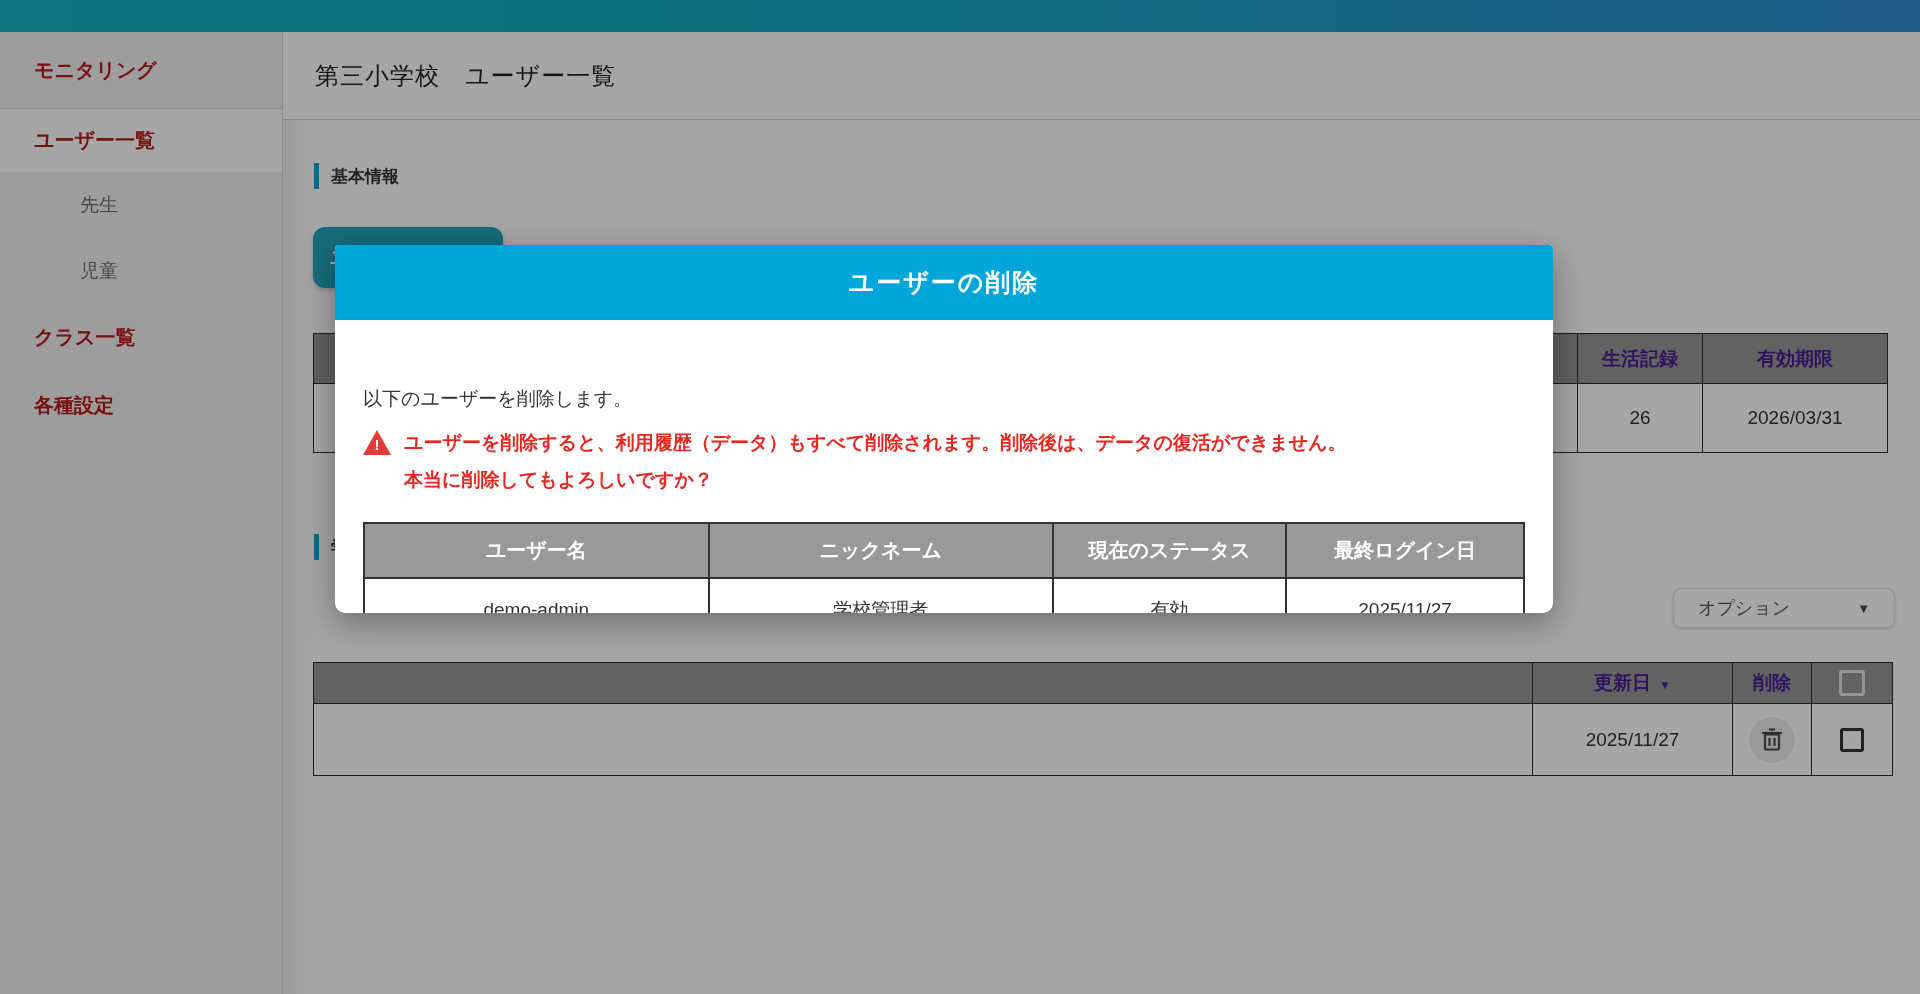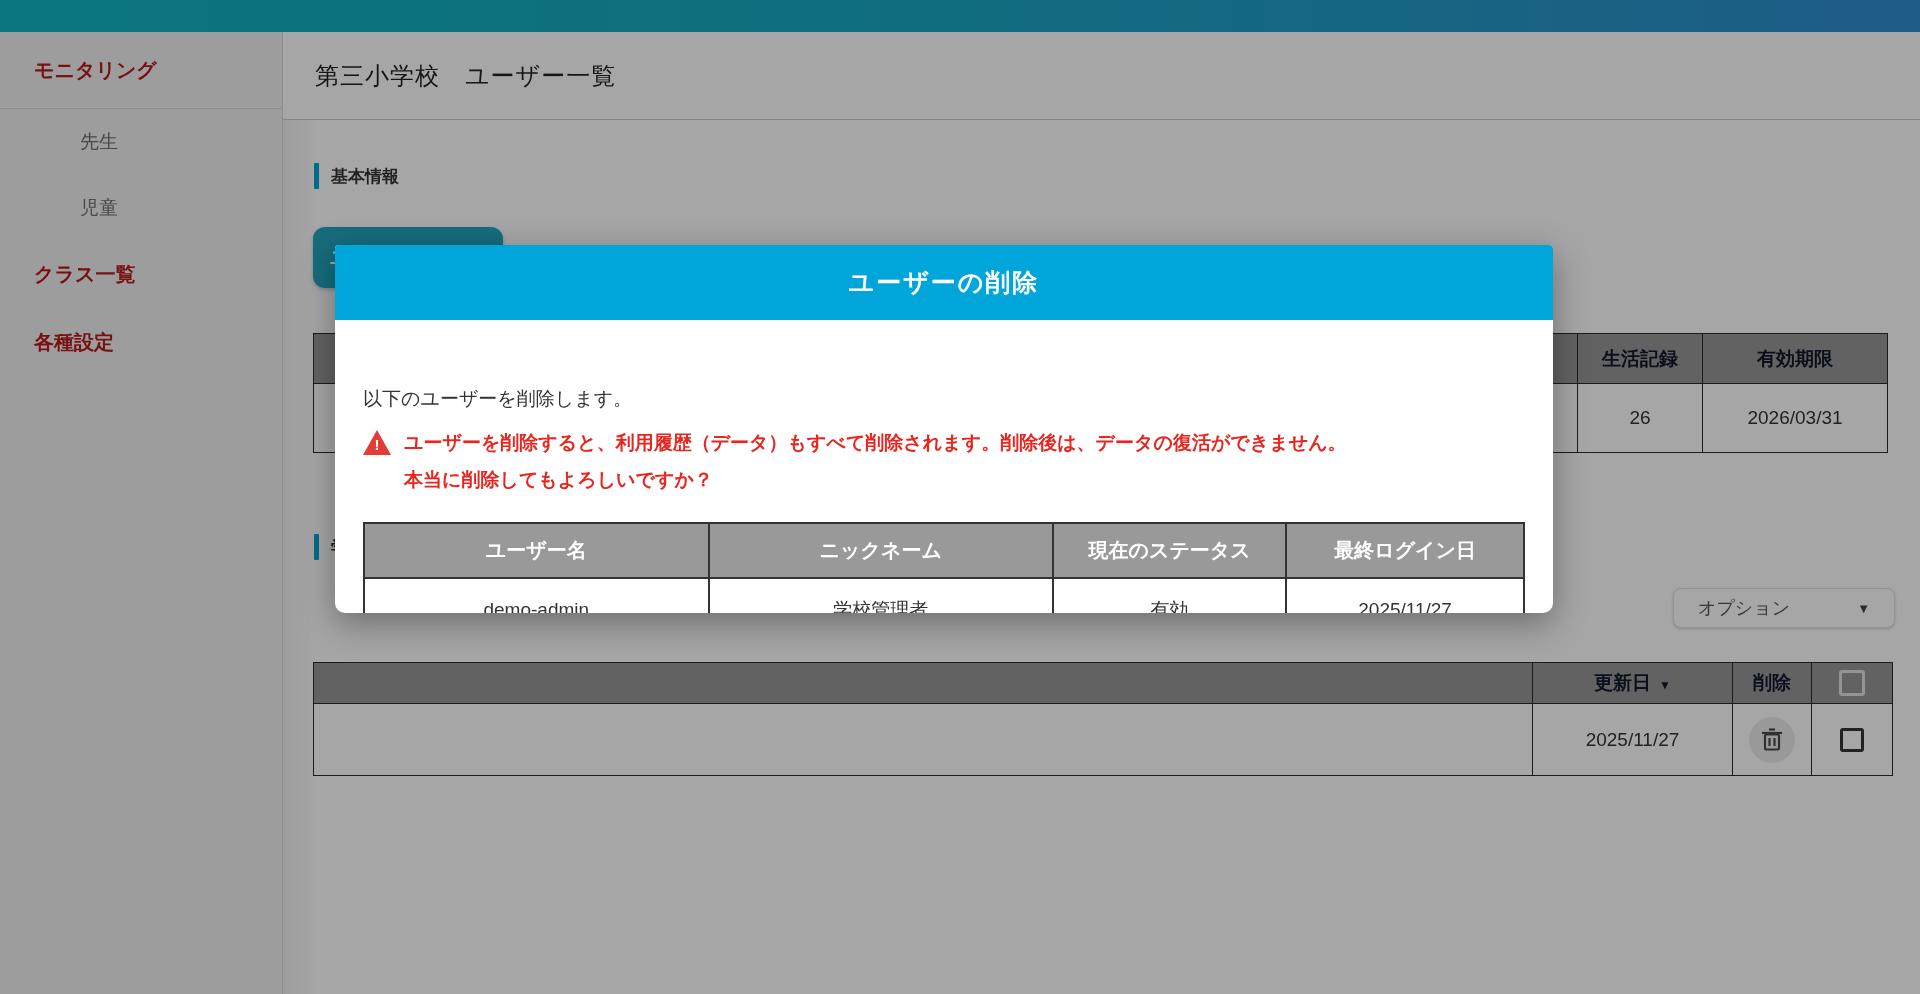--- a/index.html
+++ b/index.html
@@ -52,21 +52,21 @@
     position:absolute; left:30px; top:107px; width:190px; height:61px;
     background:#23a7bf; border-radius:12px; border:none; cursor:pointer;
     color:#fff; font-size:20px; font-weight:bold;
     display:flex; align-items:center; padding-left:17px;
     box-shadow:0 2px 4px rgba(0,0,0,0.2);
     font-family:inherit;
   }
   
   table.bg-table { border-collapse:collapse; position:absolute; table-layout:fixed; }
   table.bg-table th {
-    background:#979797; color:#0f172a; font-size:19px; font-weight:bold;
+    background:#979797; color:#4c1d95; font-size:19px; font-weight:bold;
     border:1px solid #2a2a2a; text-align:center;
   }
   table.bg-table td {
     background:#fff; color:#333; font-size:19px;
     border:1px solid #2a2a2a; text-align:center;
   }
   .users-table { left:30px; top:213px; width:1575px; }
   .users-table th { height:50px; }
   .users-table td { height:69px; }
   .admin-table { left:30px; top:542px; width:1580px; }
@@ -145,20 +145,23 @@
   }
 </style>
 </head>
 <body>
 
 <div class="topbar"></div>
 
 <nav class="sidebar">
   <div class="side-item si-monitoring">
     <span>モニタリング</span>
+  </div>
+  <div class="side-item si-users">
+    <span>ユーザー一覧</span>
   </div>
   <div class="side-item si-sub">
     <span>先生</span>
   </div>
   <div class="side-item si-sub">
     <span>児童</span>
   </div>
   <div class="side-item si-classes">
     <span>クラス一覧</span>
   </div>

